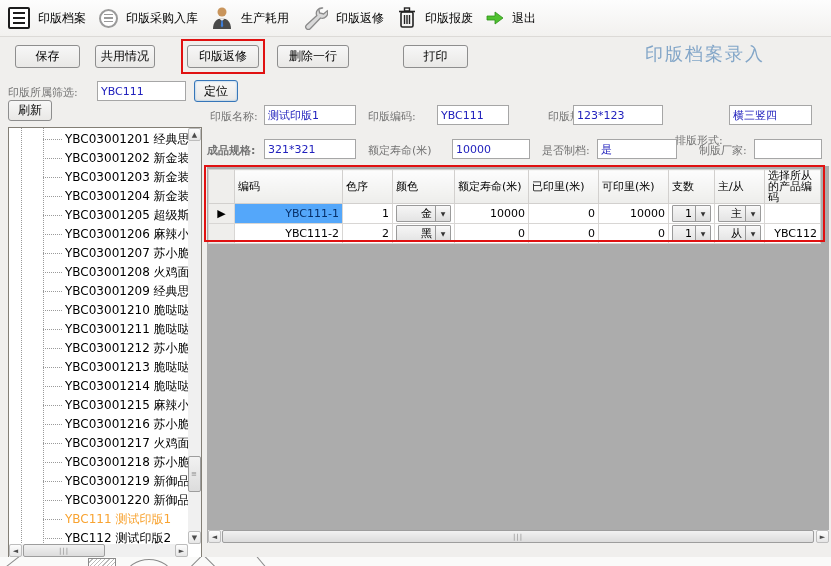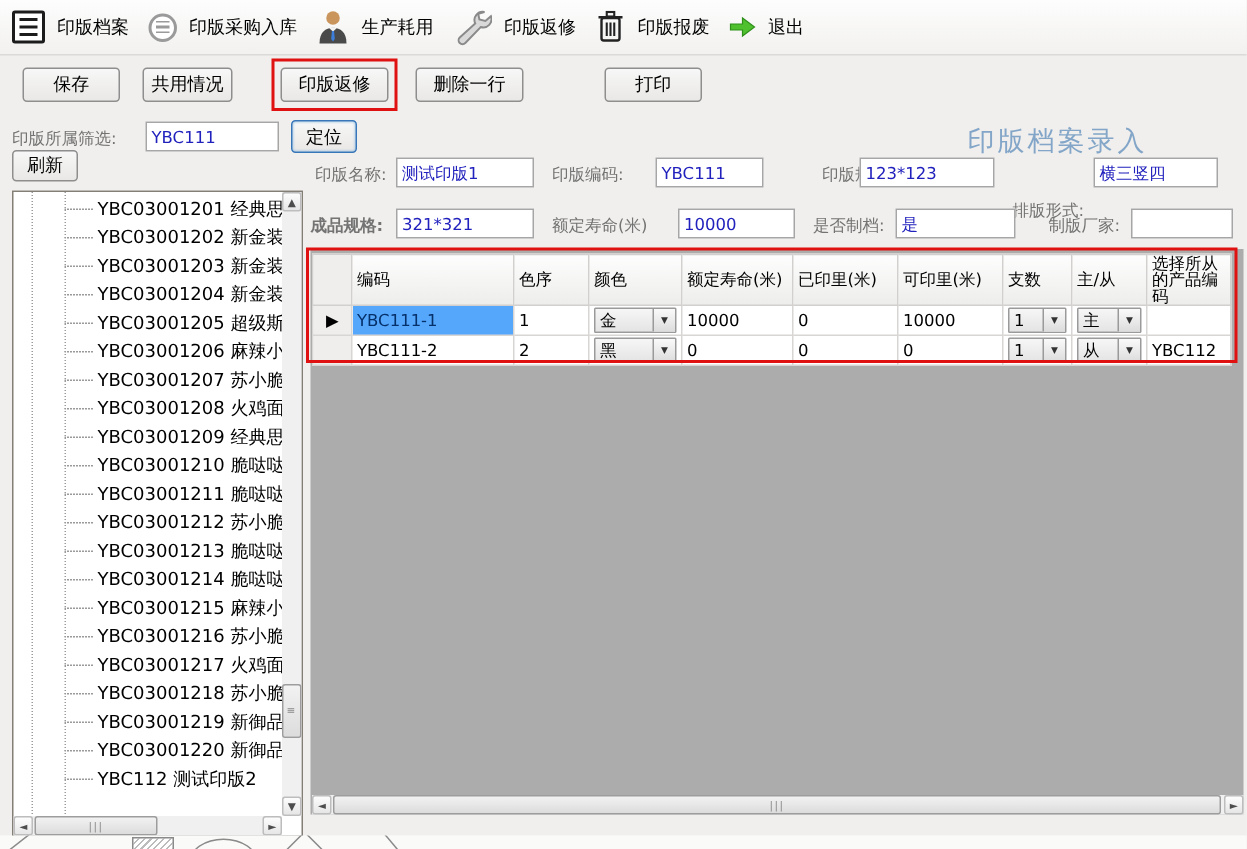--- a/index.html
+++ b/index.html
@@ -18,21 +18,21 @@
                 display:flex;flex-direction:column;justify-content:center;gap:3px;padding:0 3px;box-sizing:border-box;}
   .icon-menubox i{display:block;height:2px;background:#1c1c1c;}
   .icon-menucircle{width:19px;height:19px;border:2px solid #9a9a9a;border-radius:50%;background:#fff;
                    display:flex;flex-direction:column;justify-content:center;gap:2px;padding:0 3px;box-sizing:border-box;}
   .icon-menucircle i{display:block;height:1.5px;background:#9a9a9a;}
 
   
   .btn{position:absolute;height:23px;box-sizing:border-box;border:1px solid #8e8e8e;border-radius:3px;
        background:linear-gradient(#f7f7f7,#e9e8e6);font-size:12px;font-family:inherit;
        display:flex;align-items:center;justify-content:center;padding:0 4px;cursor:default;}
-  .page-title{position:absolute;left:645px;top:42px;font-size:18px;color:#83a6c8;letter-spacing:2px;margin-top:40px;}
+  .page-title{position:absolute;left:645px;top:42px;font-size:18px;color:#83a6c8;letter-spacing:2px;}
 
   
   .flabel{position:absolute;font-size:11px;color:#737373;}
   .tbox{position:absolute;box-sizing:border-box;background:#fff;border:1px solid #a6a6a6;
         font-size:11px;color:#2121bd;display:flex;align-items:center;padding:0 3px;overflow:hidden;white-space:nowrap;}
   .btn.focus{border:1px solid #3676b9;box-shadow:0 0 2px #7ab1e3 inset;}
 
   
   .tree{position:absolute;left:8px;top:127px;width:194px;height:431px;background:#fff;
         border:1px solid #837f76;box-sizing:border-box;overflow:hidden;}
@@ -49,21 +49,21 @@
   .sb .arr{position:absolute;width:13px;height:13px;display:flex;align-items:center;justify-content:center;
            font-size:7px;color:#4d4d4d;background:linear-gradient(#fdfdfd,#e6e6e6);border:1px solid #bdbdbd;box-sizing:border-box;border-radius:2px;}
   .sb .thumb{position:absolute;background:linear-gradient(#f2f2f2,#dcdcdc);border:1px solid #9d9d9d;border-radius:2px;box-sizing:border-box;
              display:flex;align-items:center;justify-content:center;color:#8a8a8a;font-size:7px;letter-spacing:1px;}
 
   
   .gray-panel{position:absolute;left:207px;top:166px;width:622px;height:377px;background:#acacac;}
   .grid{position:absolute;left:208px;top:169px;width:612px;background:#fff;border-collapse:collapse;table-layout:fixed;}
   .grid th{height:23px;background:linear-gradient(#fdfdfd,#ededeb);border:1px solid #d2d0ce;
            font-weight:normal;font-size:11px;text-align:left;padding:0 3px;line-height:11px;overflow:hidden;}
-  .grid td{height:20px;border:1px solid #d8d6d4;font-size:11px;padding:0 3px;overflow:hidden;white-space:nowrap;box-sizing:border-box;}
+  .grid td{height:20px;border:1px solid #d8d6d4;font-size:11px;padding:0 3px;overflow:hidden;white-space:nowrap;box-sizing:border-box;text-align:right;}
   .grid .ind{background:#efeeec;text-align:center;padding:0;}
   .grid td.selcell{background:#54a7fa;color:#06306a;}
   .combo{display:flex;align-items:center;height:17px;border:1px solid #9a9a9a;background:linear-gradient(#f6f6f6,#e4e4e4);
          box-sizing:border-box;border-radius:1px;}
   .combo .cv{flex:1;padding:0 3px;font-size:11px;overflow:hidden;}
   .combo .ca{width:14px;align-self:stretch;border-left:1px solid #9a9a9a;background:linear-gradient(#fafafa,#dcdcdc);
              display:flex;align-items:center;justify-content:center;font-size:6px;color:#333;}
 
   
   .red-box{position:absolute;border:2px solid #e01111;pointer-events:none;z-index:50;}
@@ -186,20 +186,21 @@
         <div class="tree-item"><span class="tree-label">YBC03001211  脆哒哒麻辣小龙虾</span></div>
         <div class="tree-item"><span class="tree-label">YBC03001212  苏小脆新奥尔良鸡</span></div>
         <div class="tree-item"><span class="tree-label">YBC03001213  脆哒哒麻辣小龙虾</span></div>
         <div class="tree-item"><span class="tree-label">YBC03001214  脆哒哒火鸡面55g</span></div>
         <div class="tree-item"><span class="tree-label">YBC03001215  麻辣小龙虾55g15</span></div>
         <div class="tree-item"><span class="tree-label">YBC03001216  苏小脆川辣牛肉5</span></div>
         <div class="tree-item"><span class="tree-label">YBC03001217  火鸡面劲爆火鸡5</span></div>
         <div class="tree-item"><span class="tree-label">YBC03001218  苏小脆新奥尔良鸡</span></div>
         <div class="tree-item"><span class="tree-label">YBC03001219  新御品思圆香辣牛</span></div>
         <div class="tree-item"><span class="tree-label">YBC03001220  新御品思圆红烧牛</span></div>
+        <div class="tree-item sel"><span class="tree-label">YBC111  测试印版1</span></div>
         <div class="tree-item"><span class="tree-label">YBC112  测试印版2</span></div>
       </div>
 
     <div class="sb" style="right:0;top:0;width:13px;height:416px;">
       <div class="arr" style="left:0;top:0;">▲</div>
       <div class="arr" style="left:0;bottom:0;">▼</div>
       <div class="thumb" style="left:0;top:328px;width:13px;height:36px;">≡</div>
     </div>
 
     <div class="sb" style="left:0;bottom:0;width:179px;height:13px;">

